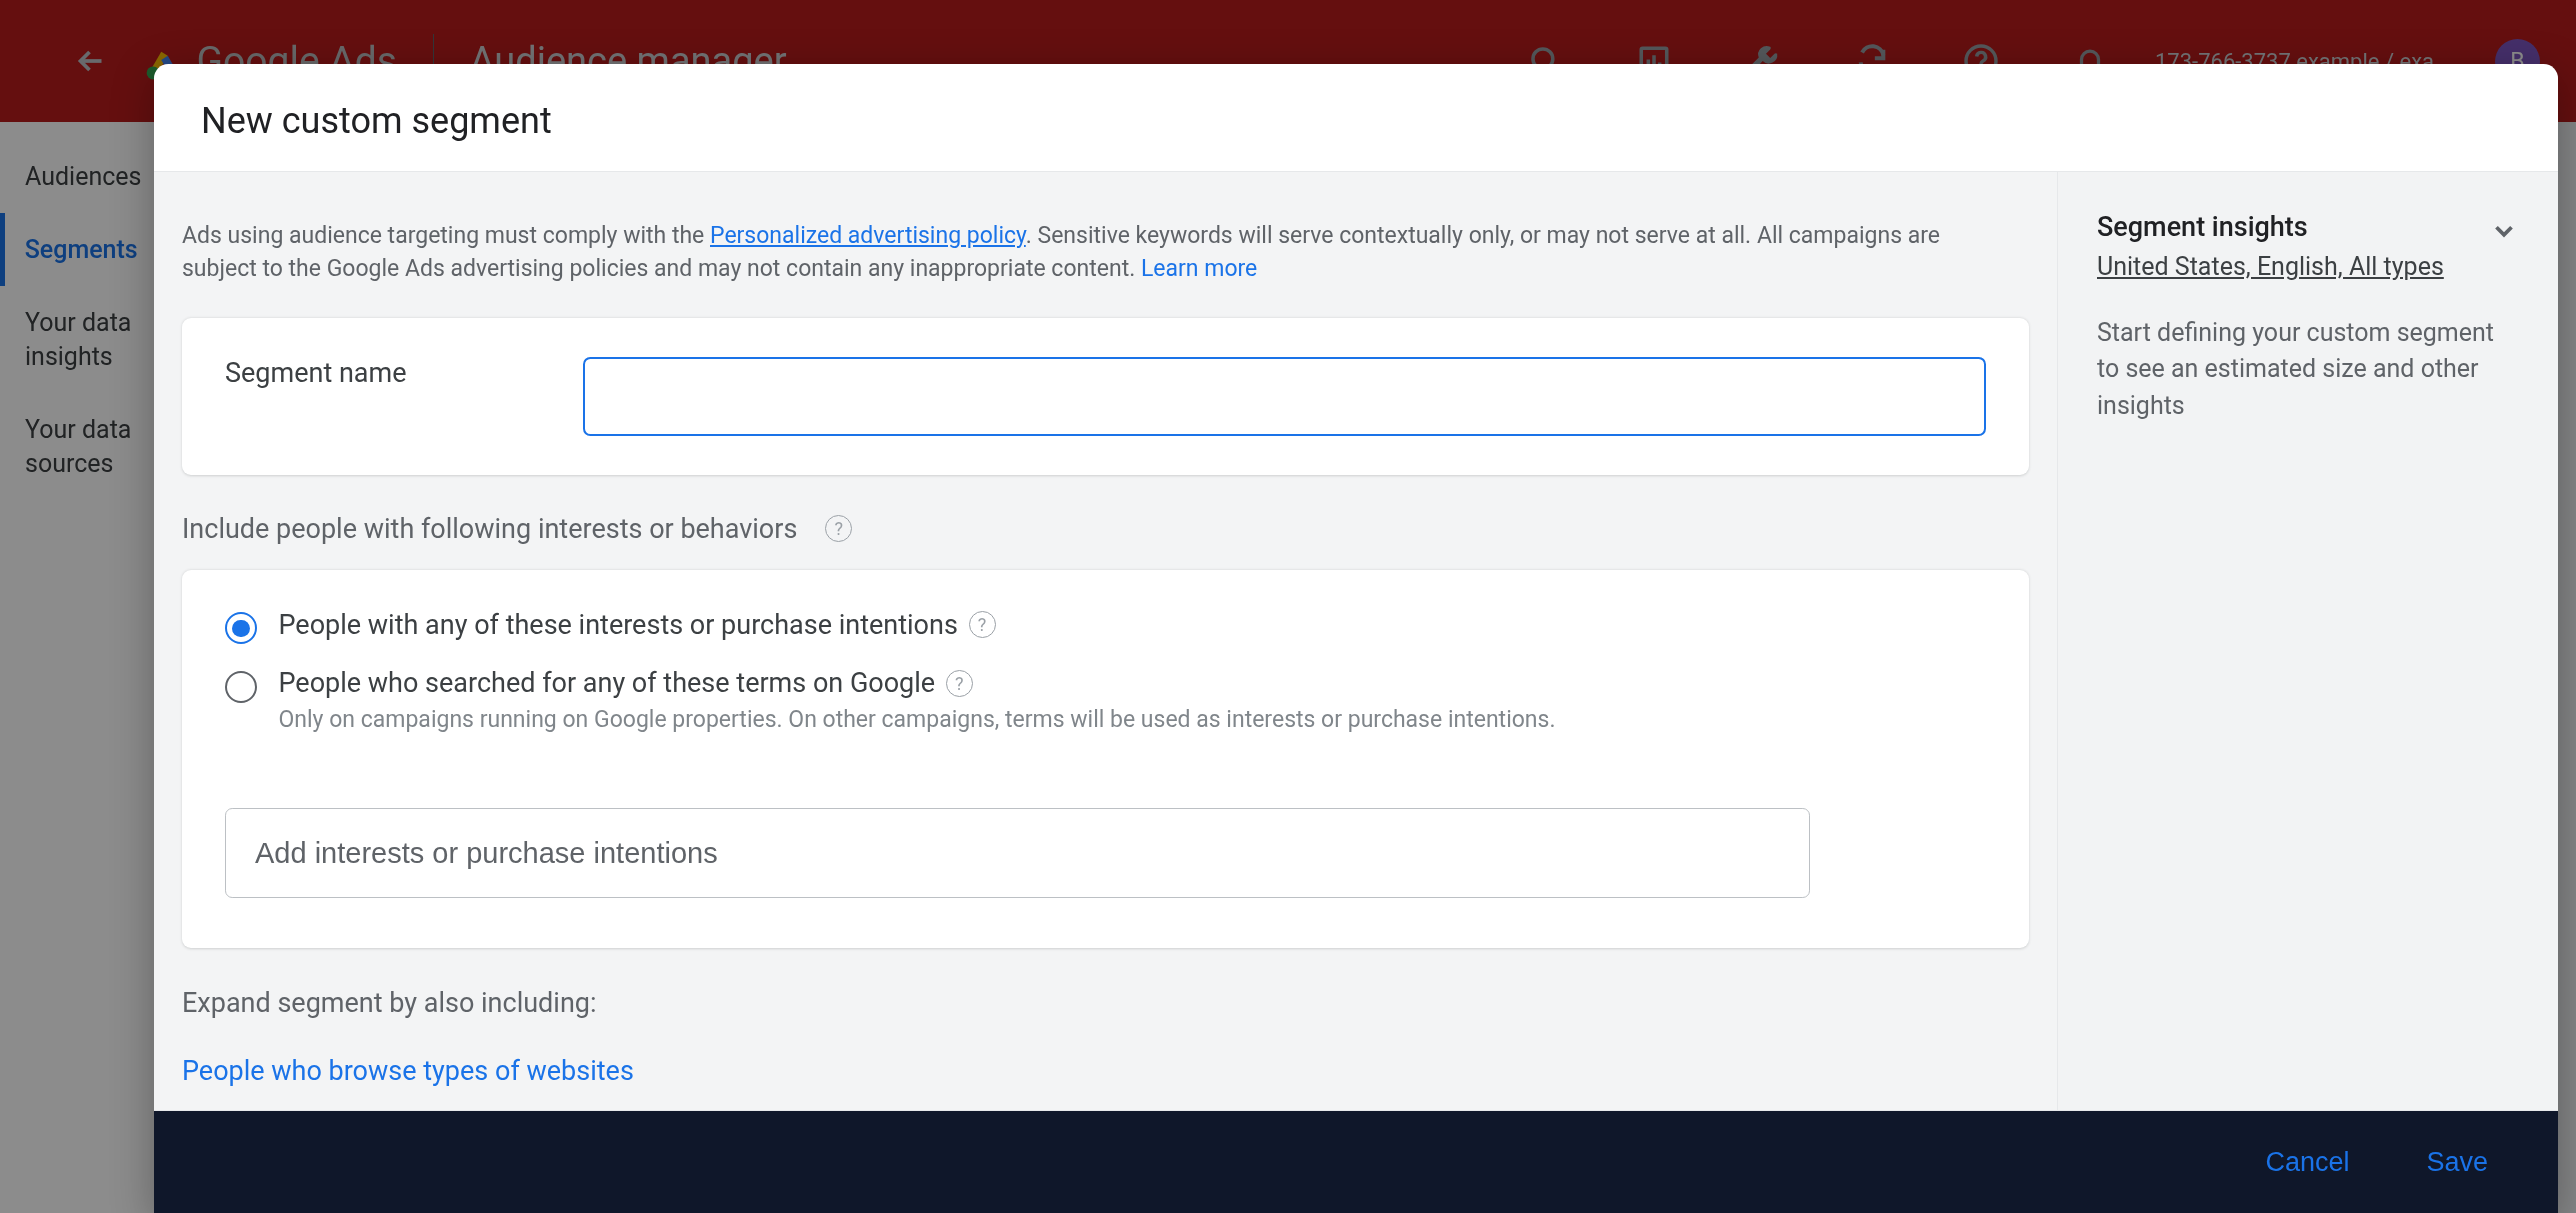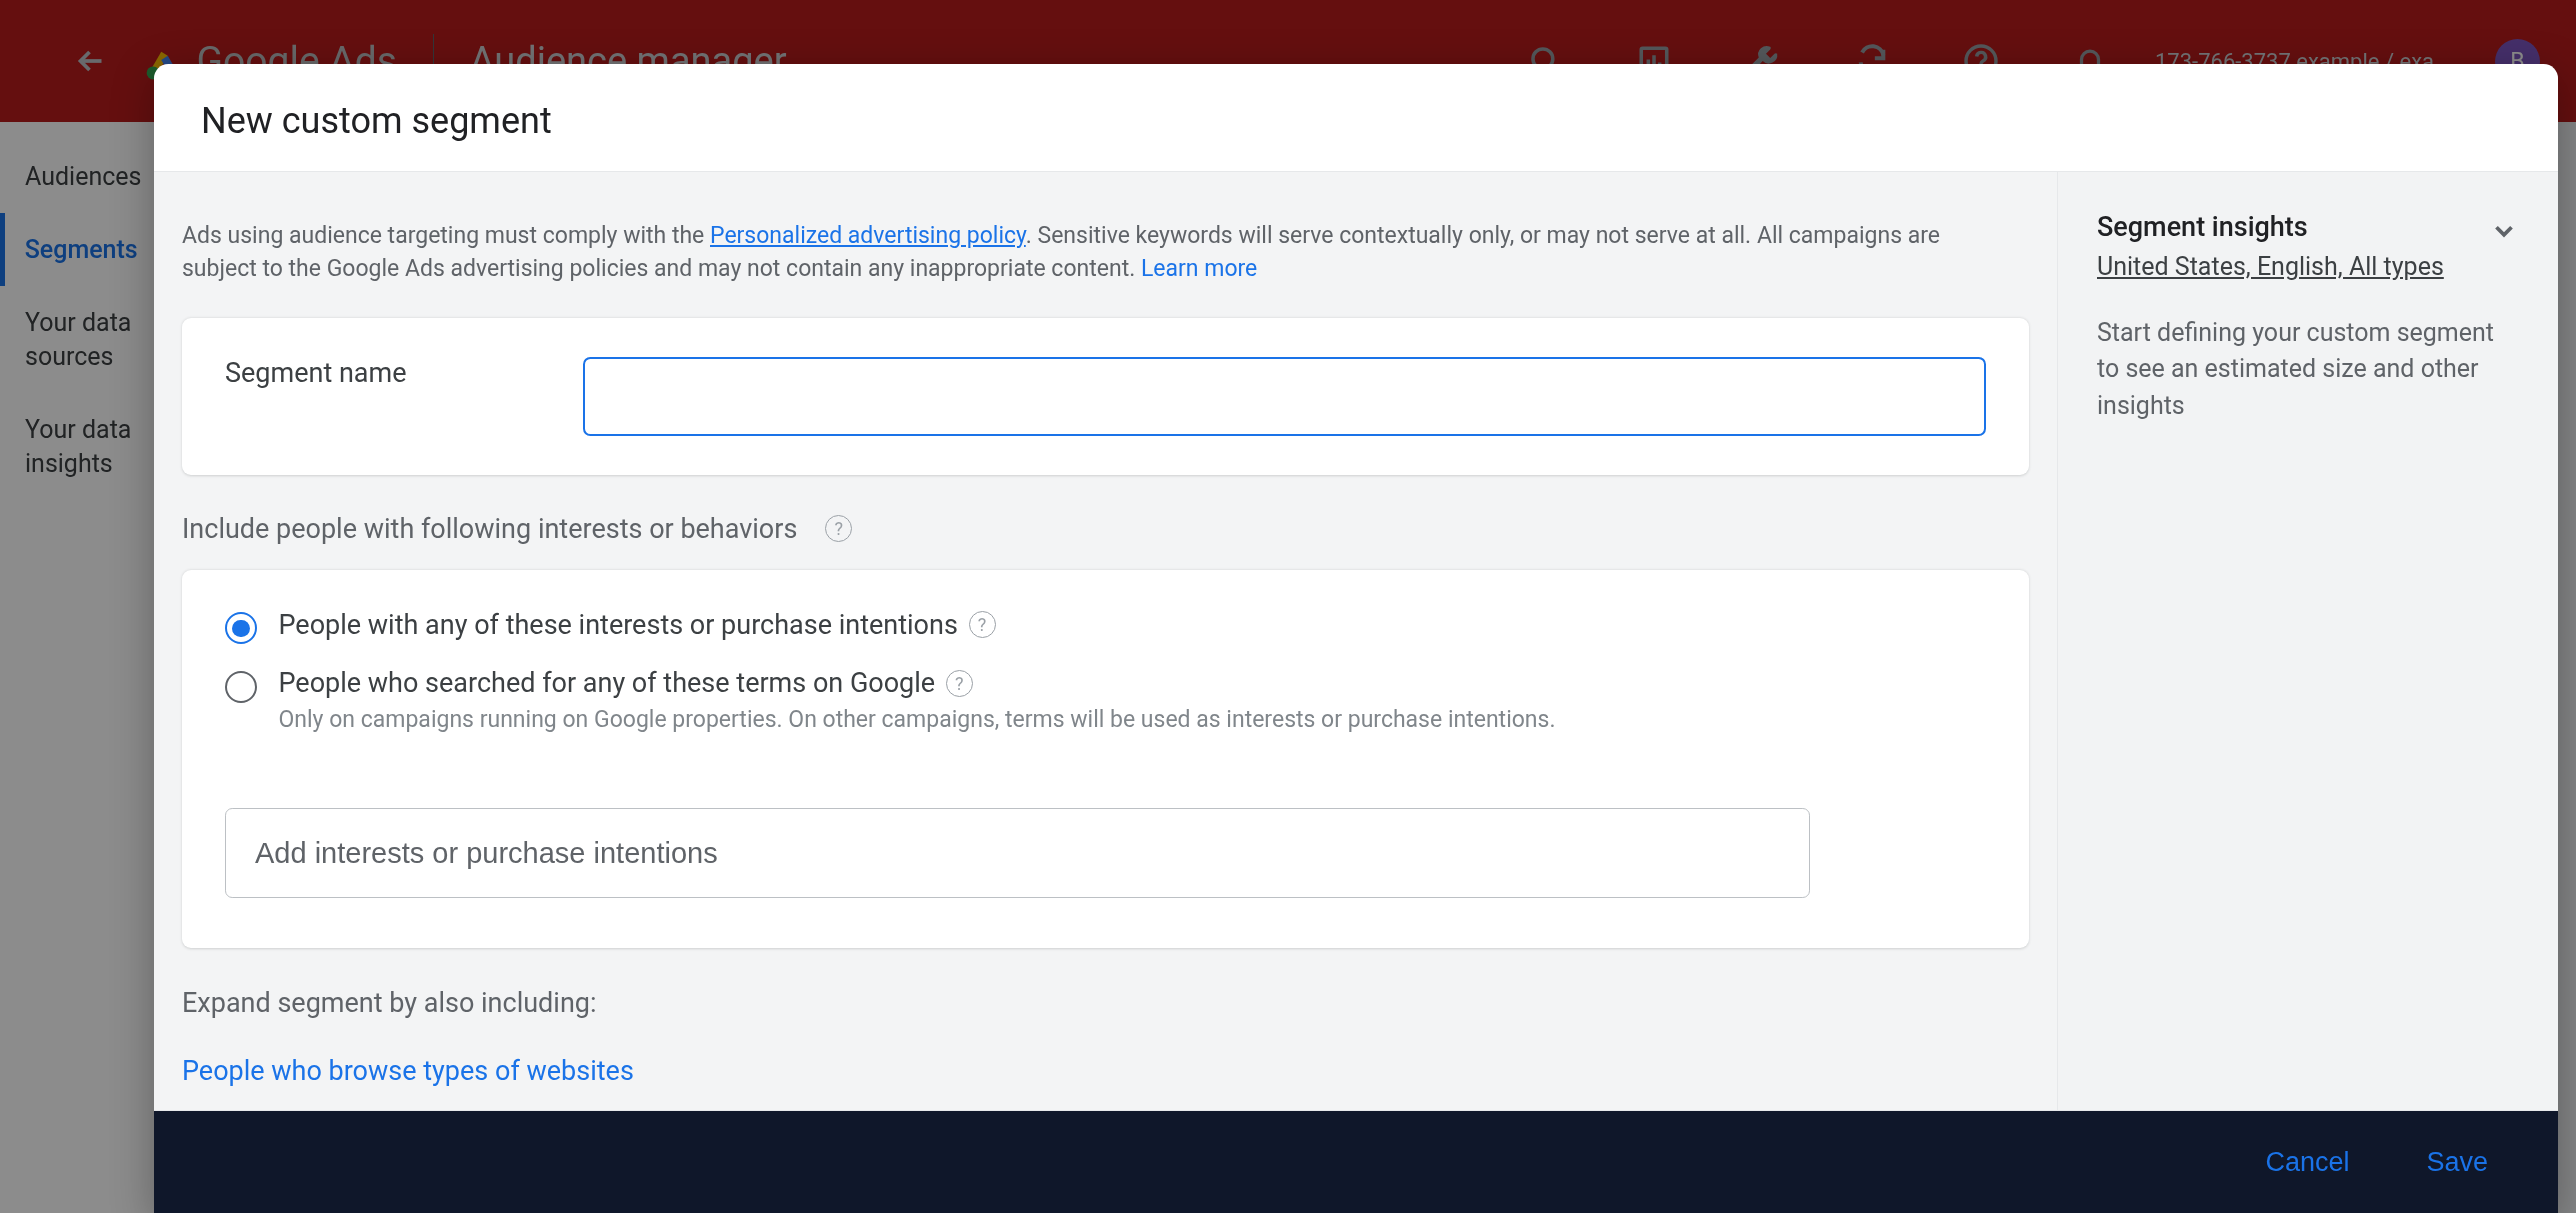--- a/index.html
+++ b/index.html
@@ -306,22 +306,22 @@
           <path d="M10 20a2 2 0 0 0 4 0"></path>
         </svg>
     </div>
     <div class="acct">173-766-3737 example / exam…</div>
     <div class="avatar">B</div>
   </div>
 
   <div class="sidenav">
     <div class="sidenav-item">Audiences</div>
     <div class="sidenav-item active">Segments</div>
+    <div class="sidenav-item">Your data insights</div>
     <div class="sidenav-item">Your data sources</div>
-    <div class="sidenav-item">Your data insights</div>
   </div>
 
   <div class="bg-right">
     <div class="expand-widget">
       <svg width="30" height="30" viewBox="0 0 24 24" fill="none" stroke="#5f6368" stroke-width="2.2">
           <path d="M4 4h4M4 4v4M20 4h-4M20 4v4M4 20h4M4 20v-4M20 20h-4M20 20v-4"></path>
         </svg>
       <span>Expand</span>
     </div>
   </div>

